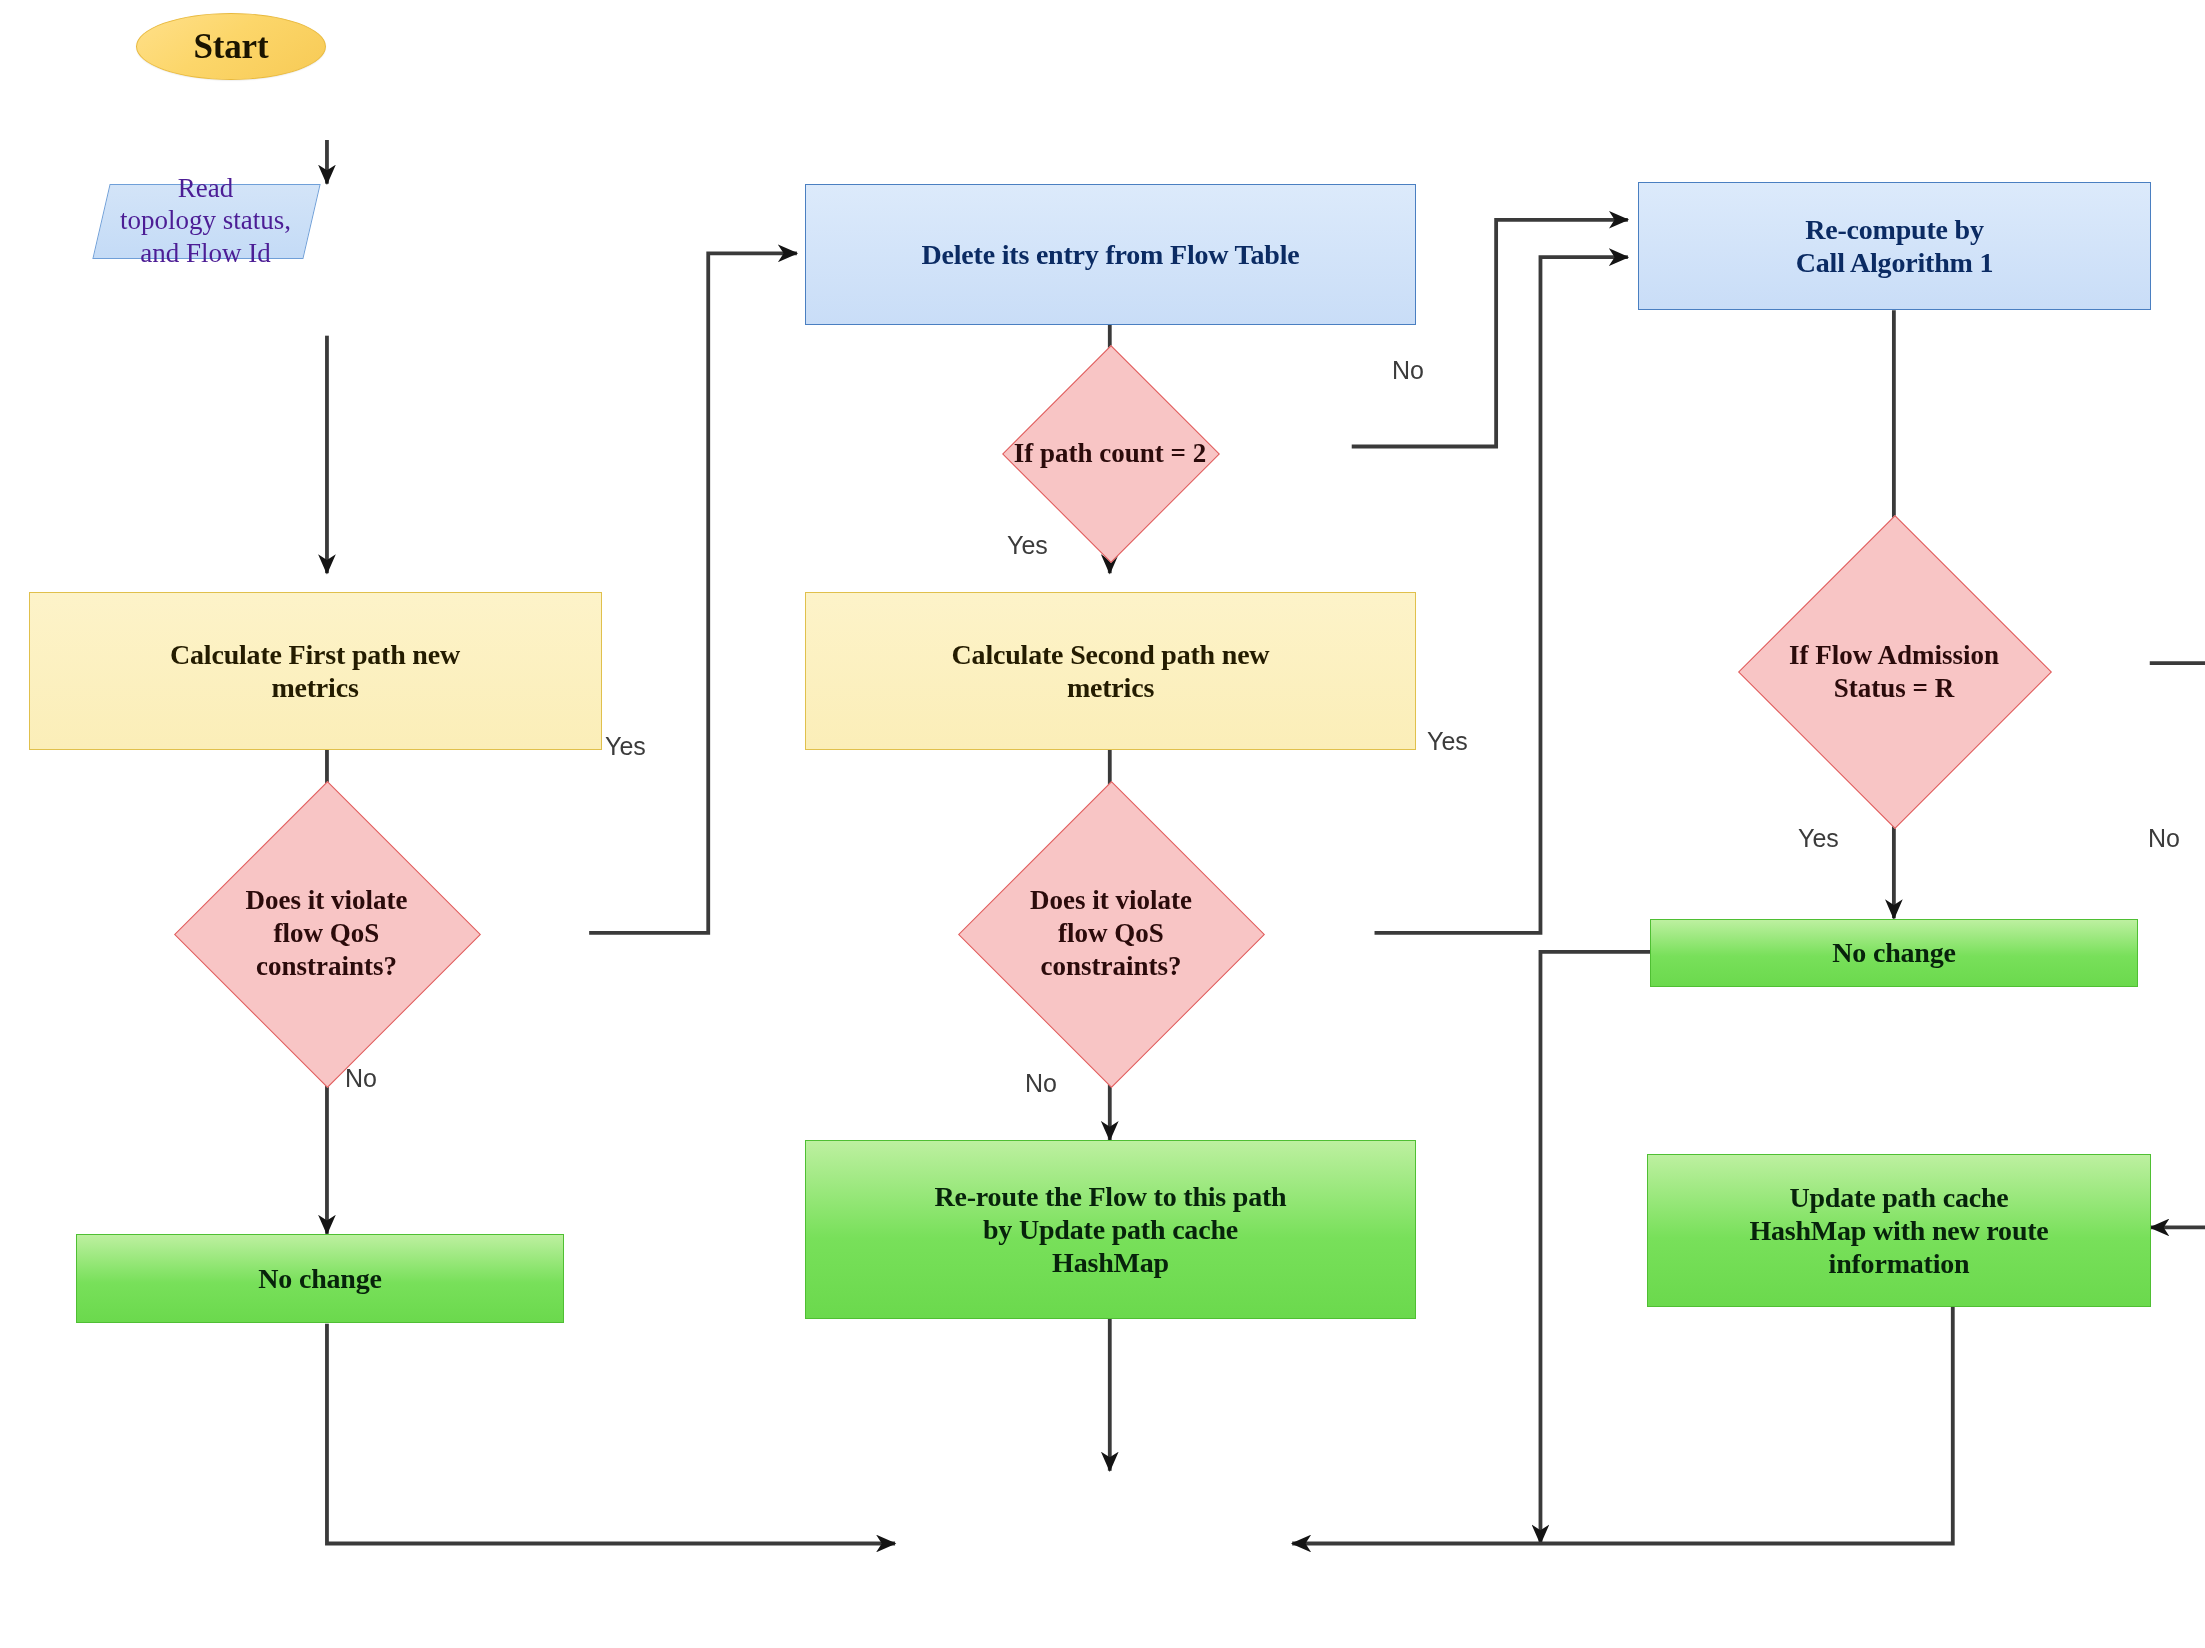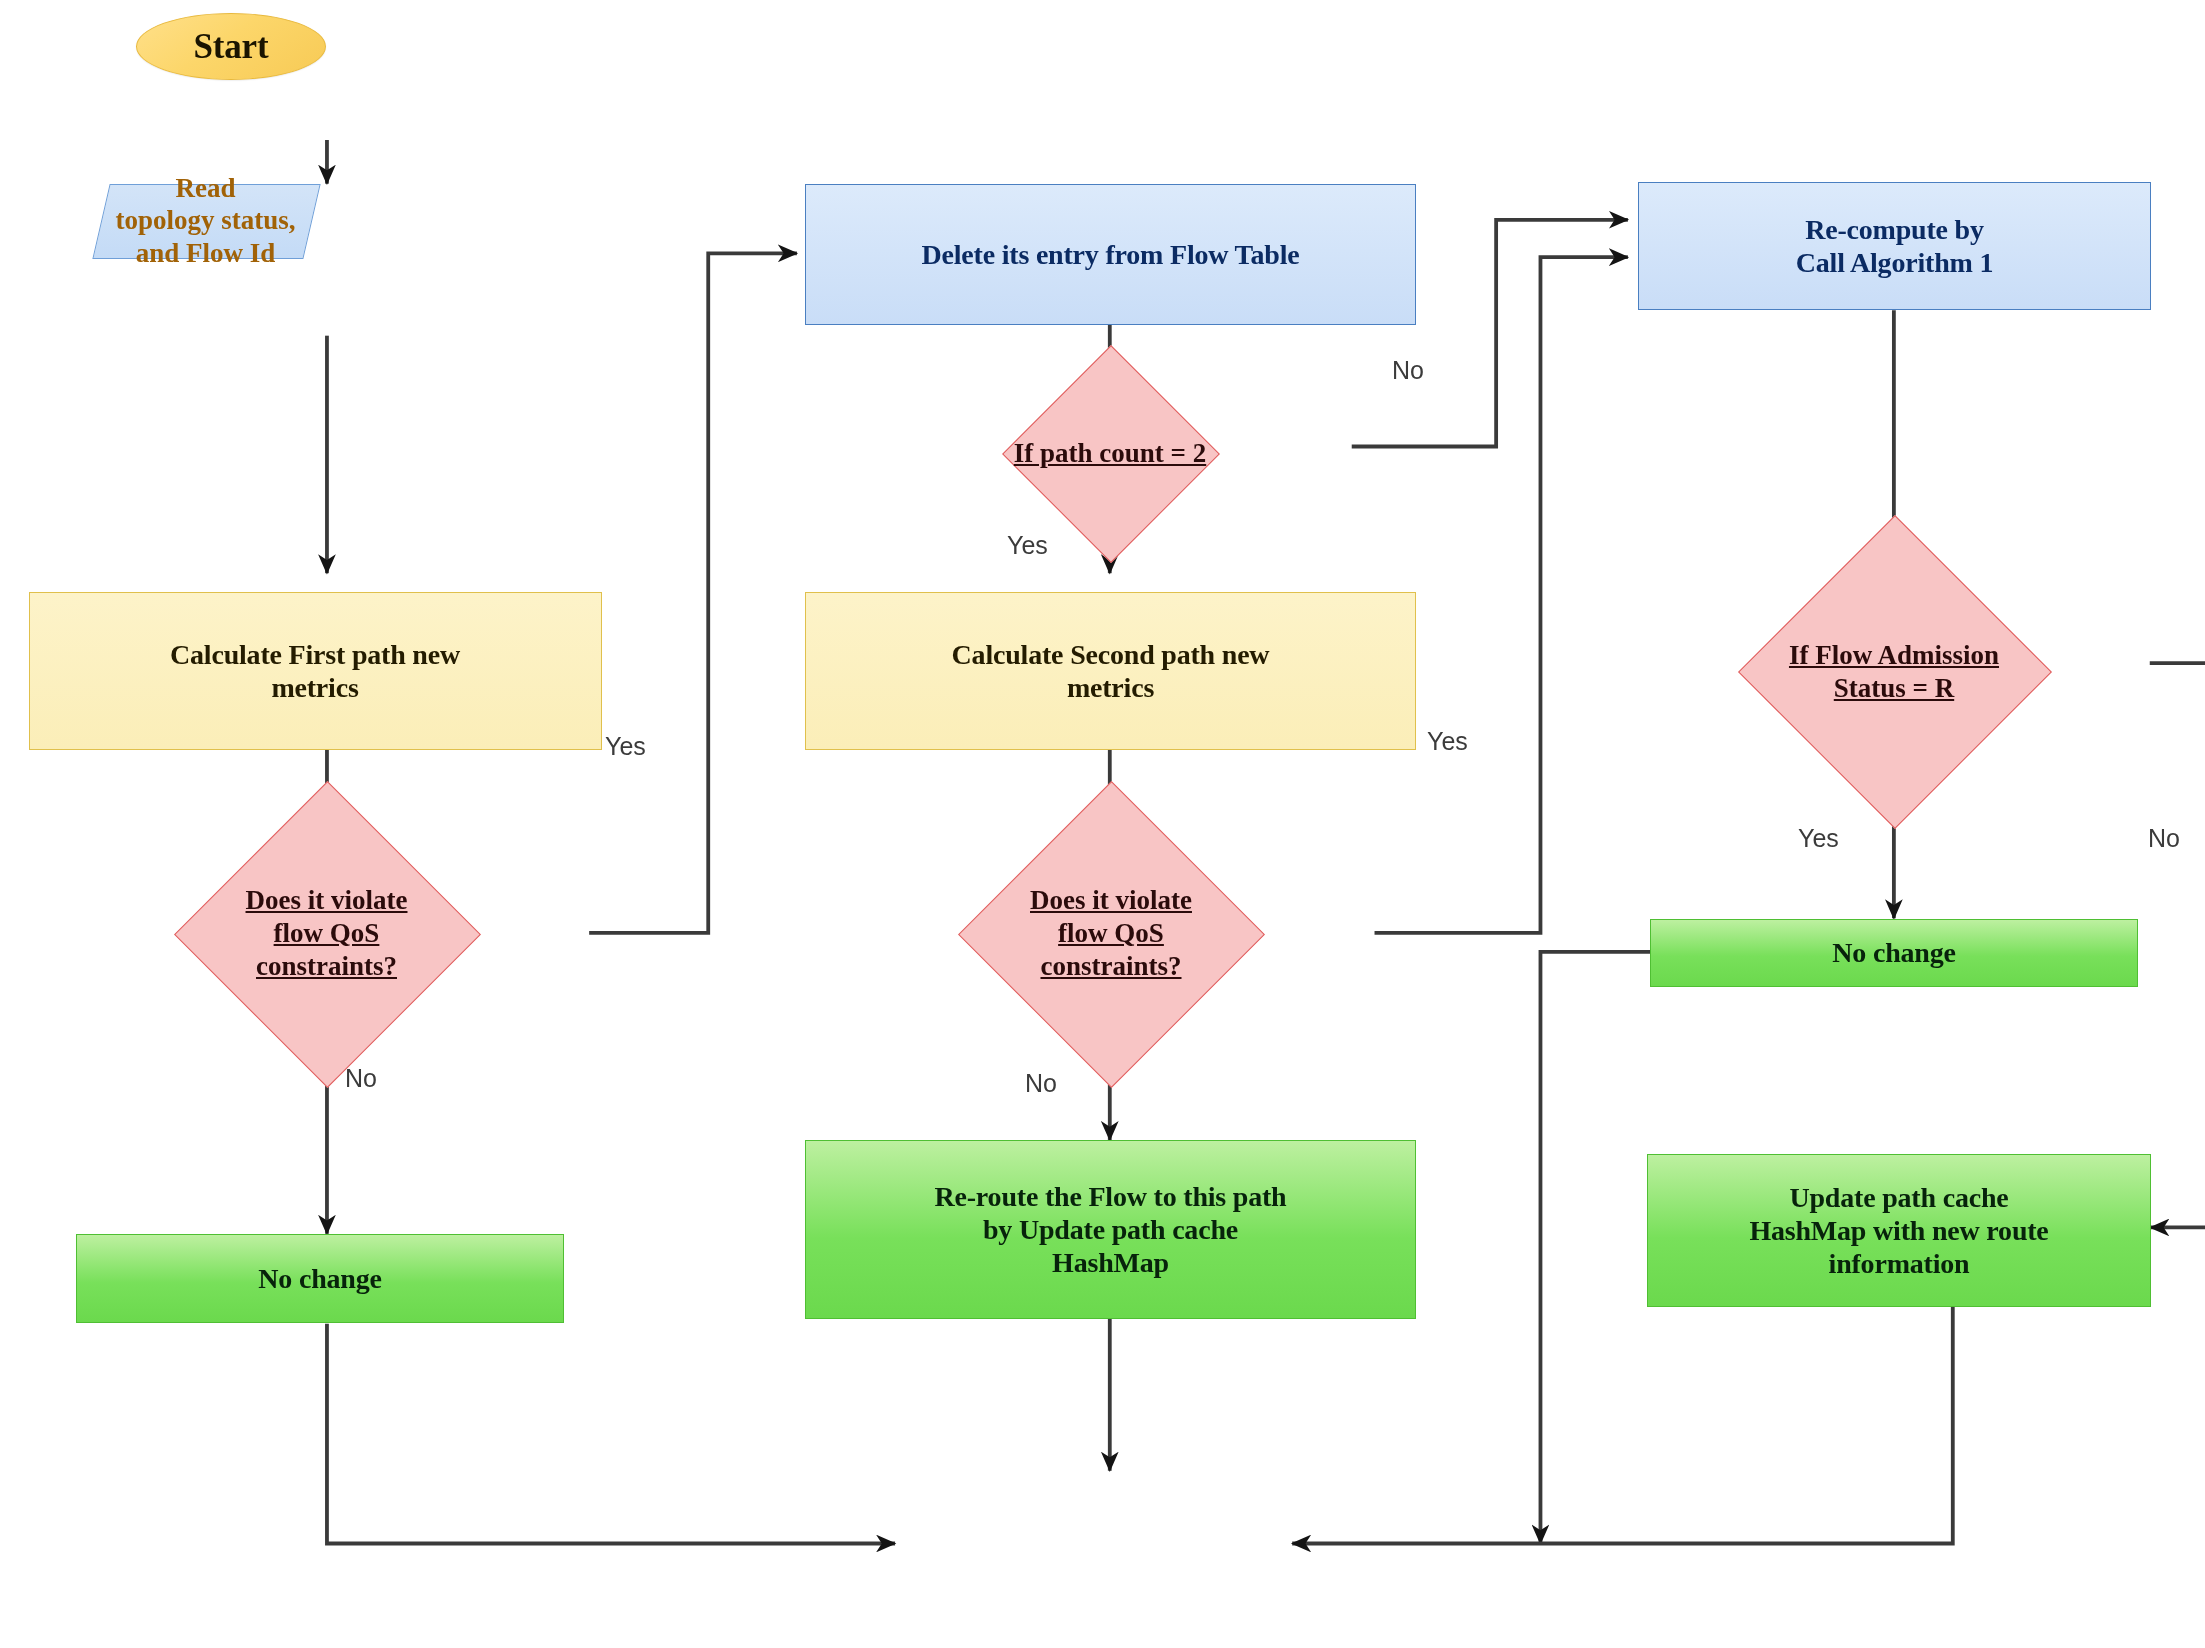--- a/index.html
+++ b/index.html
@@ -68,23 +68,23 @@
   }
   .io-text {
     position: absolute;
     left: 0; top: 0;
     width: 100%;
     height: 100%;
     display: flex;
     align-items: center;
     justify-content: center;
     text-align: center;
-    color: #a16207;
-    font-family: "Liberation Serif", serif;
-    font-weight: bold;
+    color: #4c1d95;
+    font-family: "Liberation Serif", serif;
+    font-weight: normal;
     font-size: 27px;
     line-height: 1.2;
     white-space: pre-line;
   }
 
   
   .proc-blue {
     background: linear-gradient(180deg, #dceafb 0%, #c9ddf7 100%);
     border: 1.3px solid #4a7fc1;
     color: #0b2b63;
@@ -128,21 +128,20 @@
     display: flex;
     align-items: center;
     justify-content: center;
     text-align: center;
     color: #2b0b0b;
     font-family: "Liberation Serif", serif;
     font-weight: bold;
     font-size: 27px;
     line-height: 1.22;
     white-space: pre-line;
-    text-decoration: underline;
   }
 
   
   .edge-label {
     position: absolute;
     font-family: "Liberation Sans", sans-serif;
     font-weight: normal;
     font-size: 25px;
     color: #3b3b3b;
     white-space: nowrap;

